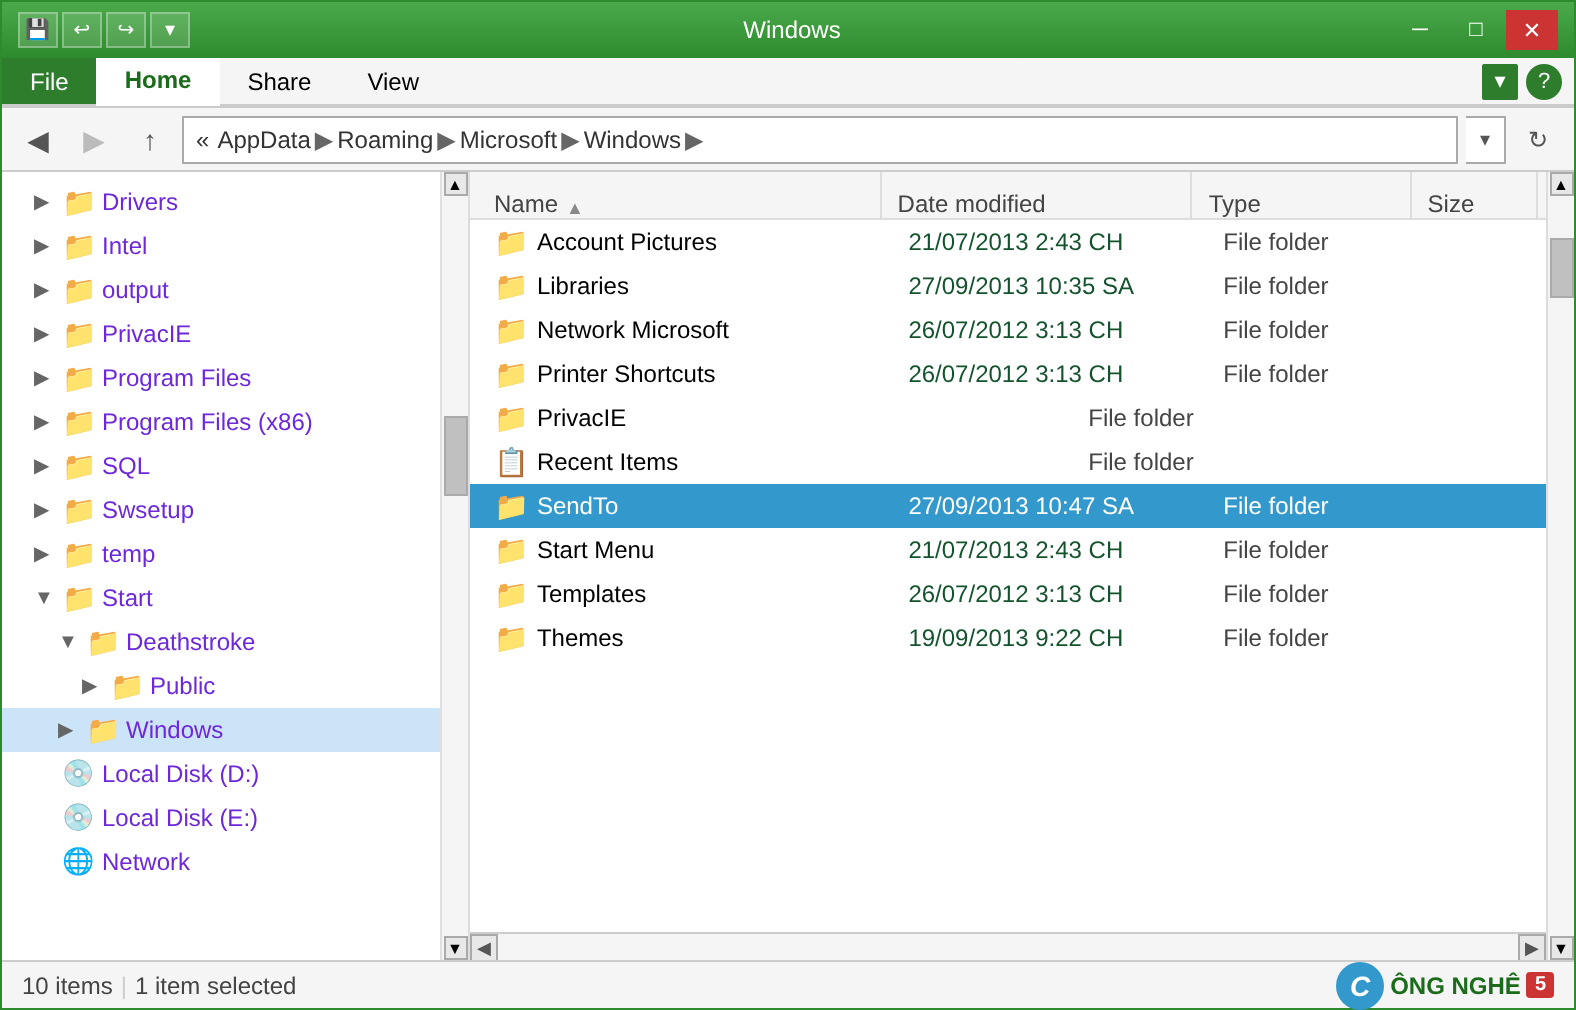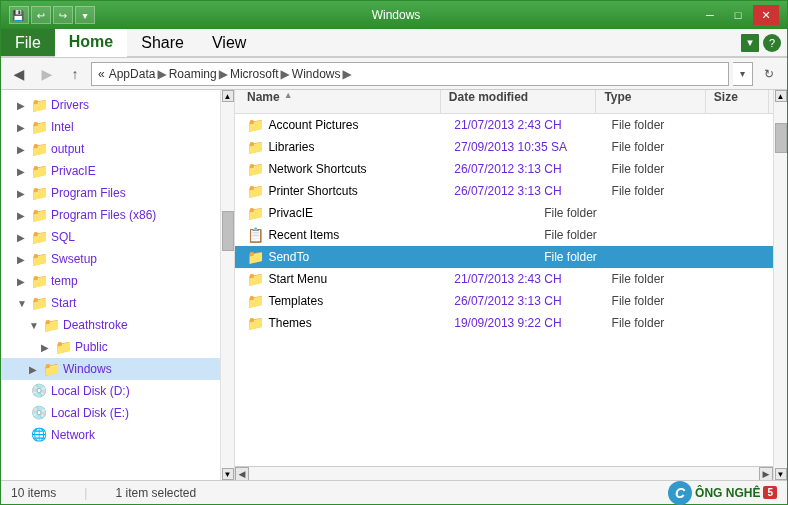--- a/index.html
+++ b/index.html
@@ -14,21 +14,21 @@
     .titlebar-controls { display: flex; gap: 2px; }
     .titlebar-btn { width: 26px; height: 20px; display: flex; align-items: center; justify-content: center; cursor: pointer; font-size: 11px; color: white; border: none; background: transparent; }
     .titlebar-btn.close { background: #cc3333; }
     .titlebar-btn.minimize-btn { color: white; }
     .tb-quick { display: flex; gap: 2px; }
     .tb-qbtn { width: 20px; height: 18px; background: rgba(255,255,255,0.15); border: 1px solid rgba(255,255,255,0.3); display: flex; align-items: center; justify-content: center; cursor: pointer; color: white; font-size: 10px; }
     
     
     .ribbon { background: #f0f0f0; border-bottom: 1px solid #ccc; }
     .ribbon-tabs { display: flex; background: #f5f5f5; border-bottom: 1px solid #ccc; }
-    .ribbon-tab { padding: 4px 14px; font-size: 16px; cursor: pointer; border: none; background: transparent; }
+    .ribbon-tab { padding: 4px 14px; font-size: 12px; cursor: pointer; border: none; background: transparent; }
     .ribbon-tab.active { background: white; color: #1a6b1a; font-weight: 600; border-bottom: 2px solid white; margin-bottom: -1px; }
     .ribbon-tab.file-tab { background: #2d7d2d; color: white; padding: 4px 14px; }
     
     
     .addressbar { display: flex; align-items: center; background: #f5f5f5; border-bottom: 1px solid #ccc; padding: 3px 6px; gap: 4px; height: 32px; }
     .nav-btn { width: 24px; height: 24px; display: flex; align-items: center; justify-content: center; cursor: pointer; border-radius: 3px; color: #555; font-size: 14px; background: transparent; border: none; }
     .nav-btn.disabled { color: #bbb; cursor: default; }
     .address-path { flex: 1; display: flex; align-items: center; background: white; border: 1px solid #aaa; height: 24px; padding: 0 6px; font-size: 12px; color: #333; overflow: hidden; }
     .address-path span { color: #333; }
     .address-path .sep { color: #666; margin: 0 2px; }
@@ -47,40 +47,40 @@
     .sidebar-item.selected { background: #cce4f7; }
     .sidebar-item .folder-icon { width: 16px; height: 16px; margin-right: 4px; flex-shrink: 0; display: inline-block; }
     .sidebar-label { font-size: 12px; color: #6d28d9; }
     .sidebar-item.indent1 { padding-left: 28px; }
     .sidebar-item.indent2 { padding-left: 40px; }
     .expand-arrow { width: 12px; font-size: 10px; color: #666; margin-right: 2px; display: inline-block; flex-shrink: 0; }
     
     
     .file-area { flex: 1; display: flex; flex-direction: column; overflow: hidden; }
     .file-list-header { display: flex; align-items: center; background: #f5f5f5; border-bottom: 1px solid #ddd; height: 24px; padding: 0 4px; flex-shrink: 0; }
-    .col-header { font-size: 12px; color: #444; font-weight: 700; cursor: pointer; padding: 0 8px; height: 100%; display: flex; align-items: flex-start; border-right: 1px solid #ddd; }
+    .col-header { font-size: 12px; color: #444; font-weight: 400; cursor: pointer; padding: 0 8px; height: 100%; display: flex; align-items: flex-end; border-right: 1px solid #ddd; }
     .col-name { flex: 2; }
     .col-date { flex: 1.5; }
     .col-type { flex: 1; }
     .col-size { flex: 0.5; text-align: right; }
     .sort-arrow { margin-left: 4px; font-size: 9px; color: #888; }
     
     .file-list { flex: 1; overflow-y: auto; overflow-x: hidden; }
     .file-row { display: flex; align-items: center; height: 22px; padding: 0 4px; cursor: pointer; }
     .file-row.selected { background: #3399cc; color: white; }
     .file-row.selected .file-date,
     .file-row.selected .file-type { color: white; }
     .file-name-cell { flex: 2; display: flex; align-items: center; gap: 4px; padding-left: 8px; }
-    .file-date { flex: 1.5; font-size: 12px; color: #6d28d9; padding-left: 8px; }
+    .file-date { flex: 1.5; font-size: 12px; color: #14532d; padding-left: 8px; }
     .file-type { flex: 1; font-size: 12px; color: #444; padding-left: 8px; }
     .file-size { flex: 0.5; font-size: 12px; color: #444; padding-right: 8px; text-align: right; }
     .file-label { font-size: 12px; }
     
     
-    .statusbar { background: #f5f5f5; border-top: 1px solid #ccc; height: 24px; display: flex; align-items: center; padding: 0 10px; gap: 28px; font-size: 12px; color: #444; }
+    .statusbar { background: #f5f5f5; border-top: 1px solid #ccc; height: 24px; display: flex; align-items: center; padding: 0 10px; gap: 4px; font-size: 12px; color: #444; }
     .statusbar-sep { color: #ccc; }
     
     
     ::-webkit-scrollbar { width: 12px; }
     ::-webkit-scrollbar-track { background: #f5f5f5; }
     ::-webkit-scrollbar-thumb { background: #c0c0c0; border: 1px solid #aaa; }
     ::-webkit-scrollbar-button { background: #e8e8e8; height: 12px; display: block; border: 1px solid #aaa; }
     
     
     .hscroll-bar { height: 14px; background: #f5f5f5; border-top: 1px solid #ccc; display: flex; align-items: center; }
@@ -275,21 +275,21 @@
               <span style="font-size:14px;color:#e8a000;">📁</span>
               <span class="file-label">Libraries</span>
             </div>
             <div class="file-date">27/09/2013 10:35 SA</div>
             <div class="file-type">File folder</div>
             <div class="file-size"></div>
           </div>
           <div class="file-row ">
             <div class="file-name-cell">
               <span style="font-size:14px;color:#e8a000;">📁</span>
-              <span class="file-label">Network Shortcuts</span>
+              <span class="file-label">Network Microsoft</span>
             </div>
             <div class="file-date">26/07/2012 3:13 CH</div>
             <div class="file-type">File folder</div>
             <div class="file-size"></div>
           </div>
           <div class="file-row ">
             <div class="file-name-cell">
               <span style="font-size:14px;color:#e8a000;">📁</span>
               <span class="file-label">Printer Shortcuts</span>
             </div>
@@ -311,20 +311,21 @@
               <span class="file-label">Recent Items</span>
             </div>
             <div class="file-type">File folder</div>
             <div class="file-size"></div>
           </div>
           <div class="file-row selected">
             <div class="file-name-cell">
               <span style="font-size:14px;color:#e8a000;">📁</span>
               <span class="file-label">SendTo</span>
             </div>
+            <div class="file-date">27/09/2013 10:47 SA</div>
             <div class="file-type">File folder</div>
             <div class="file-size"></div>
           </div>
           <div class="file-row ">
             <div class="file-name-cell">
               <span style="font-size:14px;color:#e8a000;">📁</span>
               <span class="file-label">Start Menu</span>
             </div>
             <div class="file-date">21/07/2013 2:43 CH</div>
             <div class="file-type">File folder</div>

